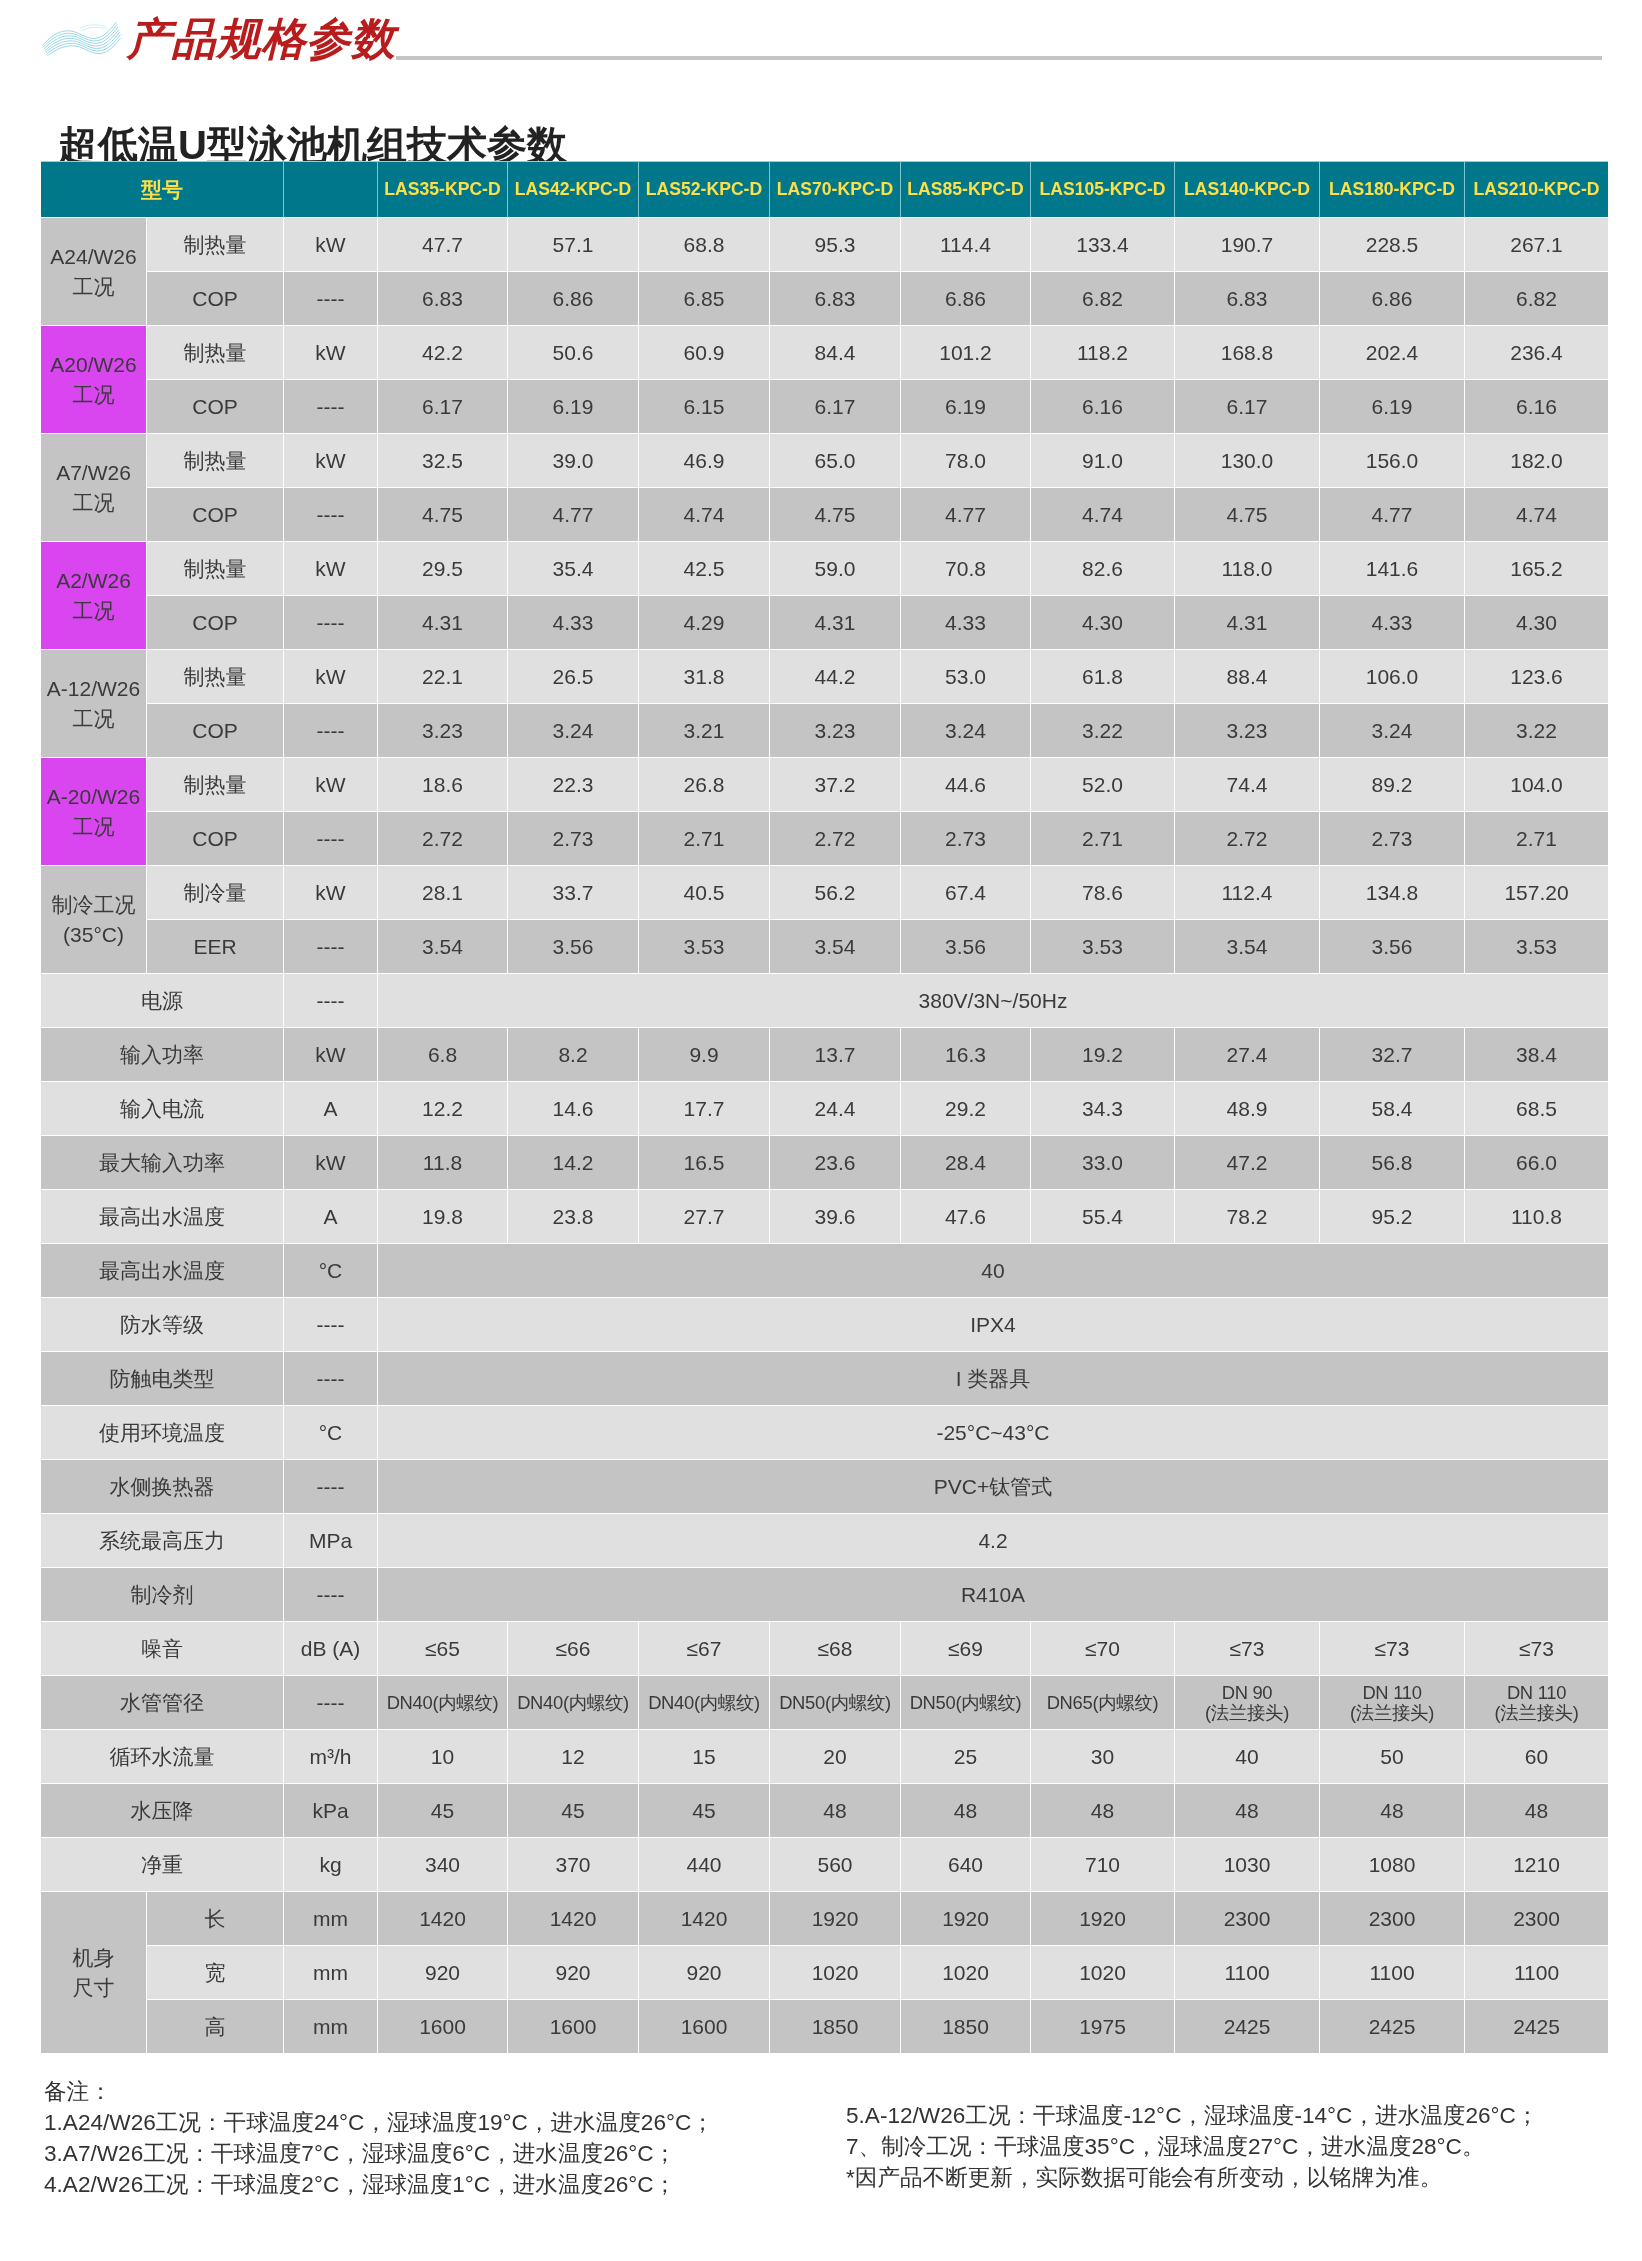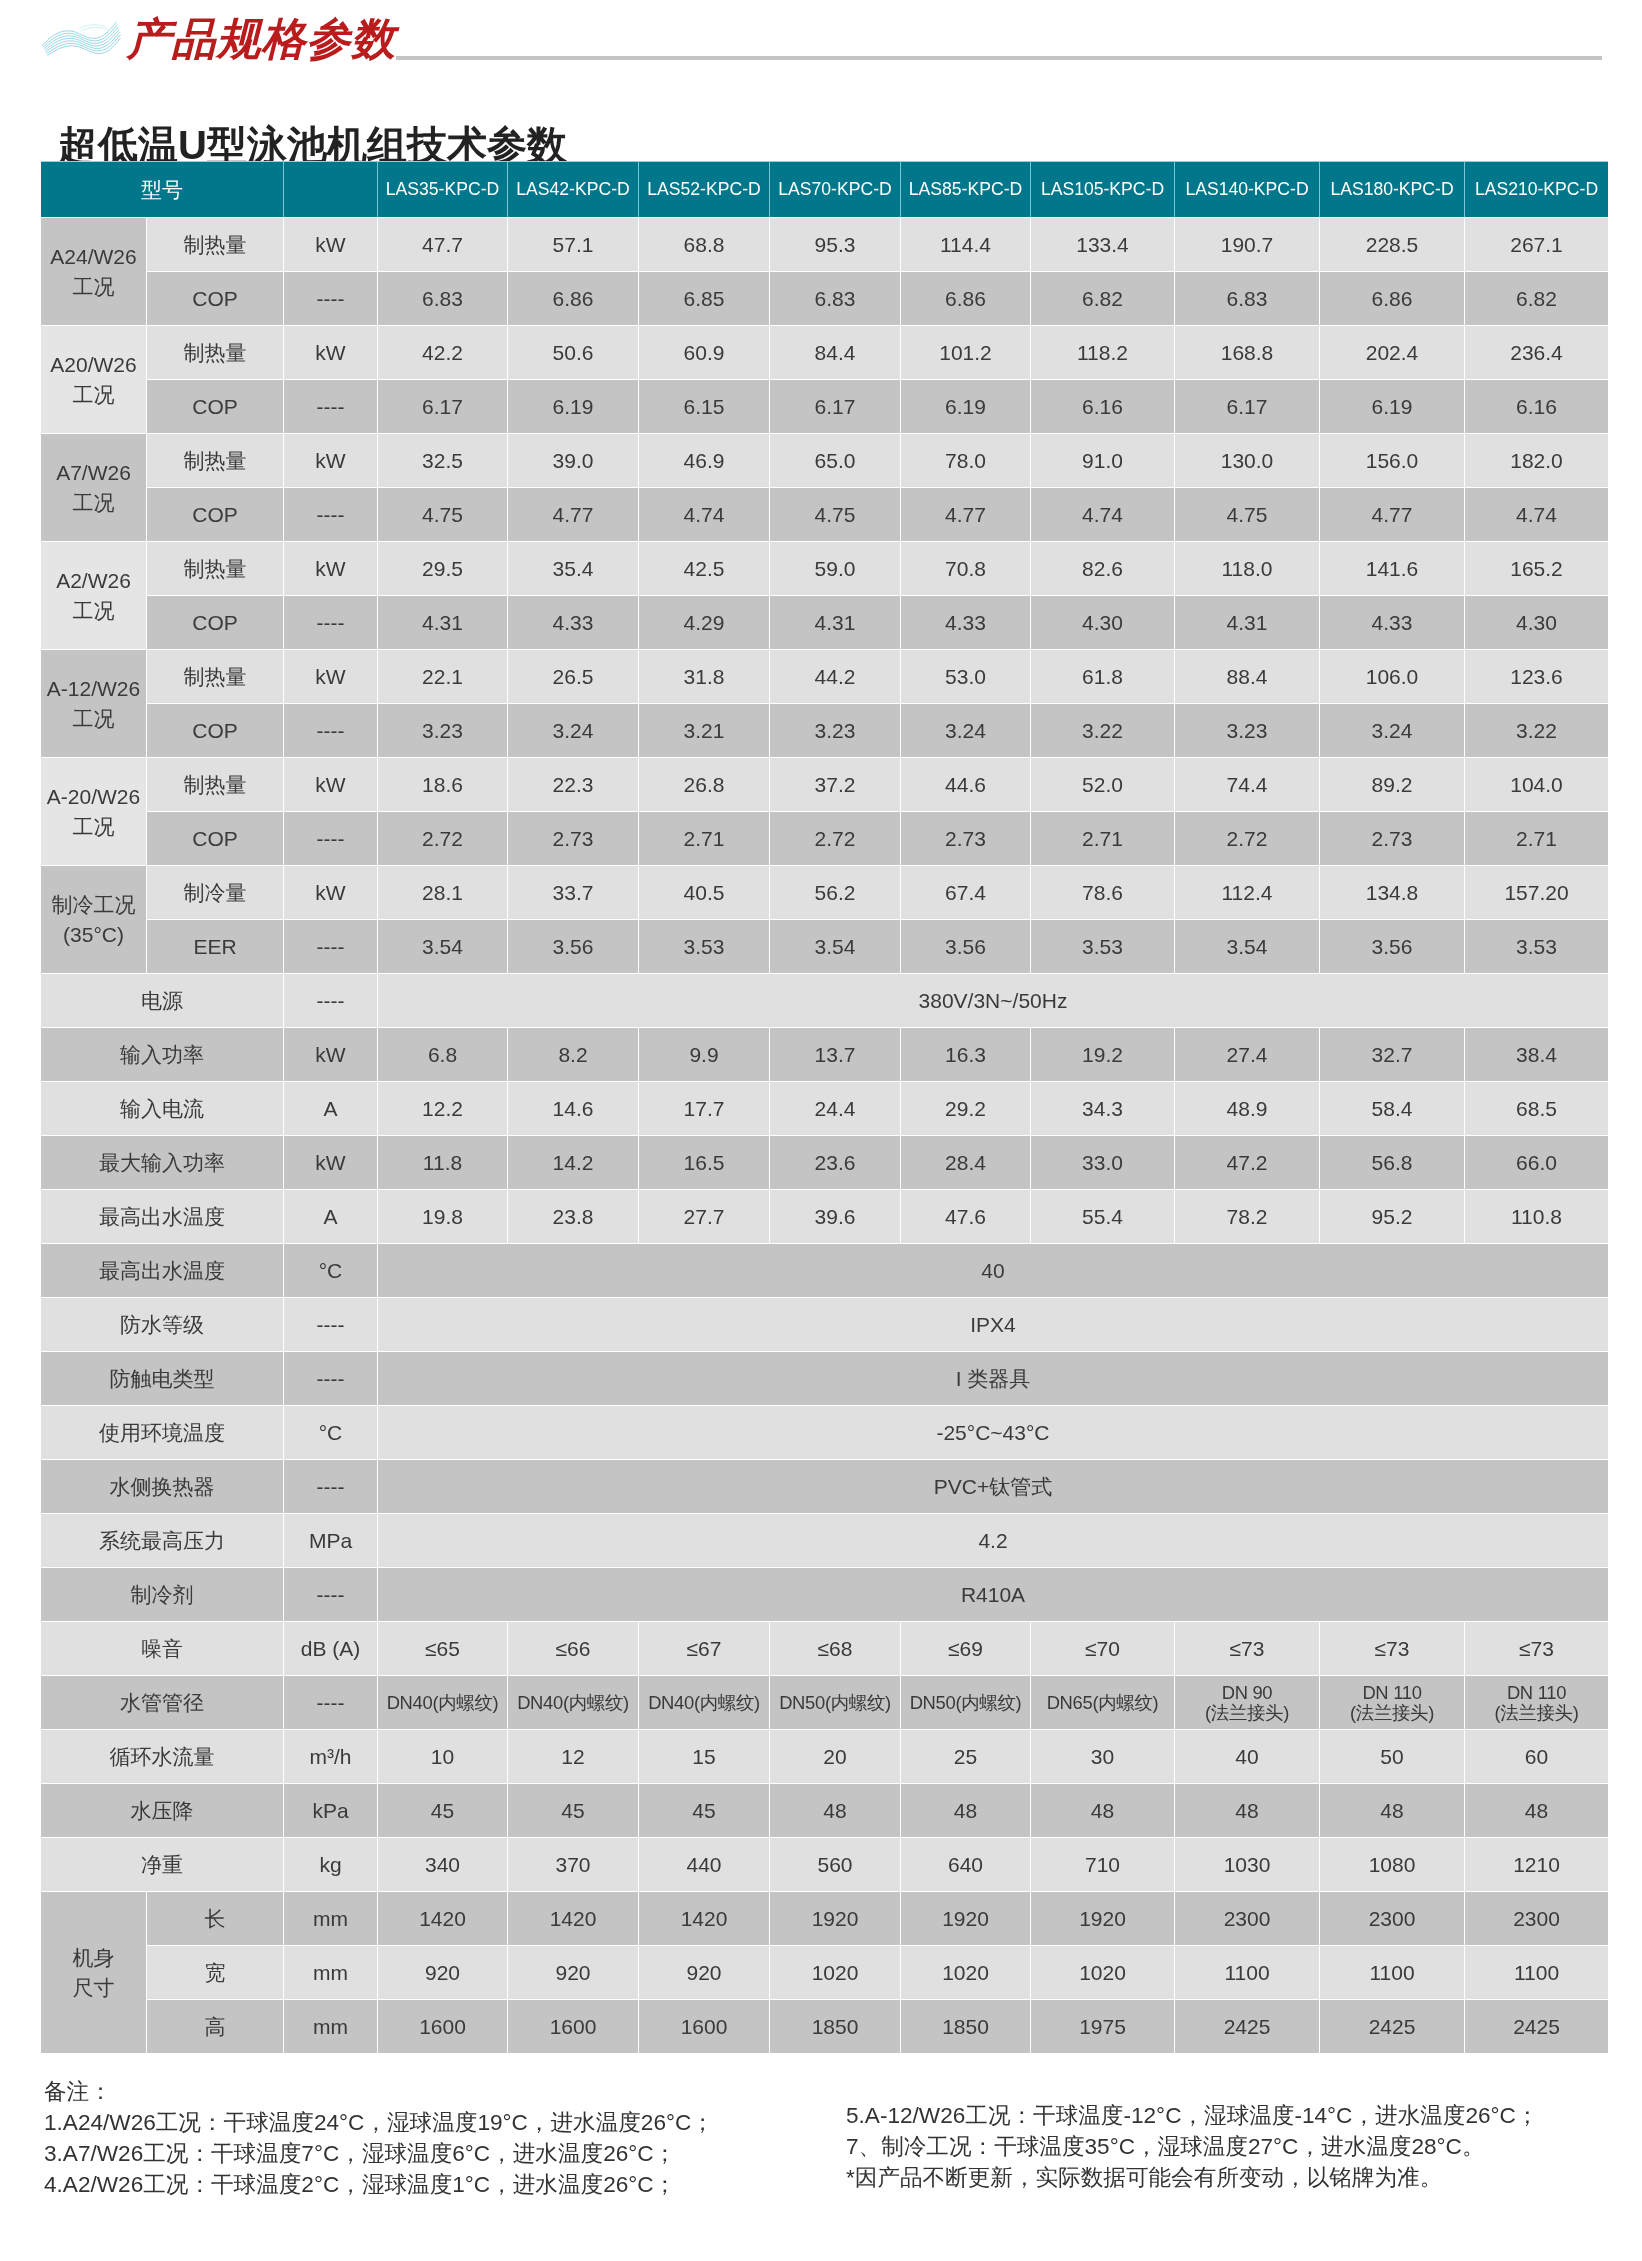--- a/index.html
+++ b/index.html
@@ -14,34 +14,34 @@
                 background: #c4c4c4; }
   .subtitle { position: absolute; left: 42px; top: 109px; margin: 16px;
               font-size: 40px; line-height: 40px; font-weight: bold; color: #222222;
               white-space: nowrap; }
 
   table.spec { position: absolute; left: 41px; top: 161px; width: 1566px;
                border-collapse: separate; border-spacing: 0; table-layout: fixed; }
   table.spec td, table.spec th { padding: 0; text-align: center; vertical-align: middle;
                white-space: nowrap; box-sizing: border-box; }
   table.spec thead tr { height: 57px; }
-  table.spec thead th { background: #00778b; color: #ffffff; font-weight: normal;
+  table.spec thead th { background: #00778b; color: #fde047; font-weight: bold;
                border-right: 1.7px solid #7cc6d2; border-top: 1.7px solid #8fd2dc;
                border-bottom: 1.7px solid #ffffff; }
   table.spec thead th:last-child { border-right: none; }
   th.model-label { font-size: 21px; }
   th.model { font-size: 17.6px; }
 
   table.spec tbody tr { height: 54px; }
   table.spec tbody td { border-right: 1.7px solid #ffffff; border-bottom: 1.7px solid #ffffff;
                font-size: 21px; line-height: 30px; white-space: pre-line; }
   table.spec tbody td:last-child { border-right: none; }
   tr.lt td { background: #e0e0e0; }
   tr.dk td { background: #c4c4c4; }
-  td.cond.lt { background: #e5e5e5; }
+  td.cond.lt { background: #d946ef; }
   td.cond.dk { background: #c4c4c4; }
   td.cond { line-height: 31px; }
   tr.compact td.val { font-size: 18.4px; line-height: 20px; letter-spacing: -0.3px; }
 
   .notes { position: absolute; font-size: 22.6px; line-height: 31px; color: #333333; margin: 0; }
   .notes div { white-space: nowrap; }
   .notes-left { left: 44px; top: 2076px; }
   .notes-right { left: 846px; top: 2100px; }
 </style>
 </head>

